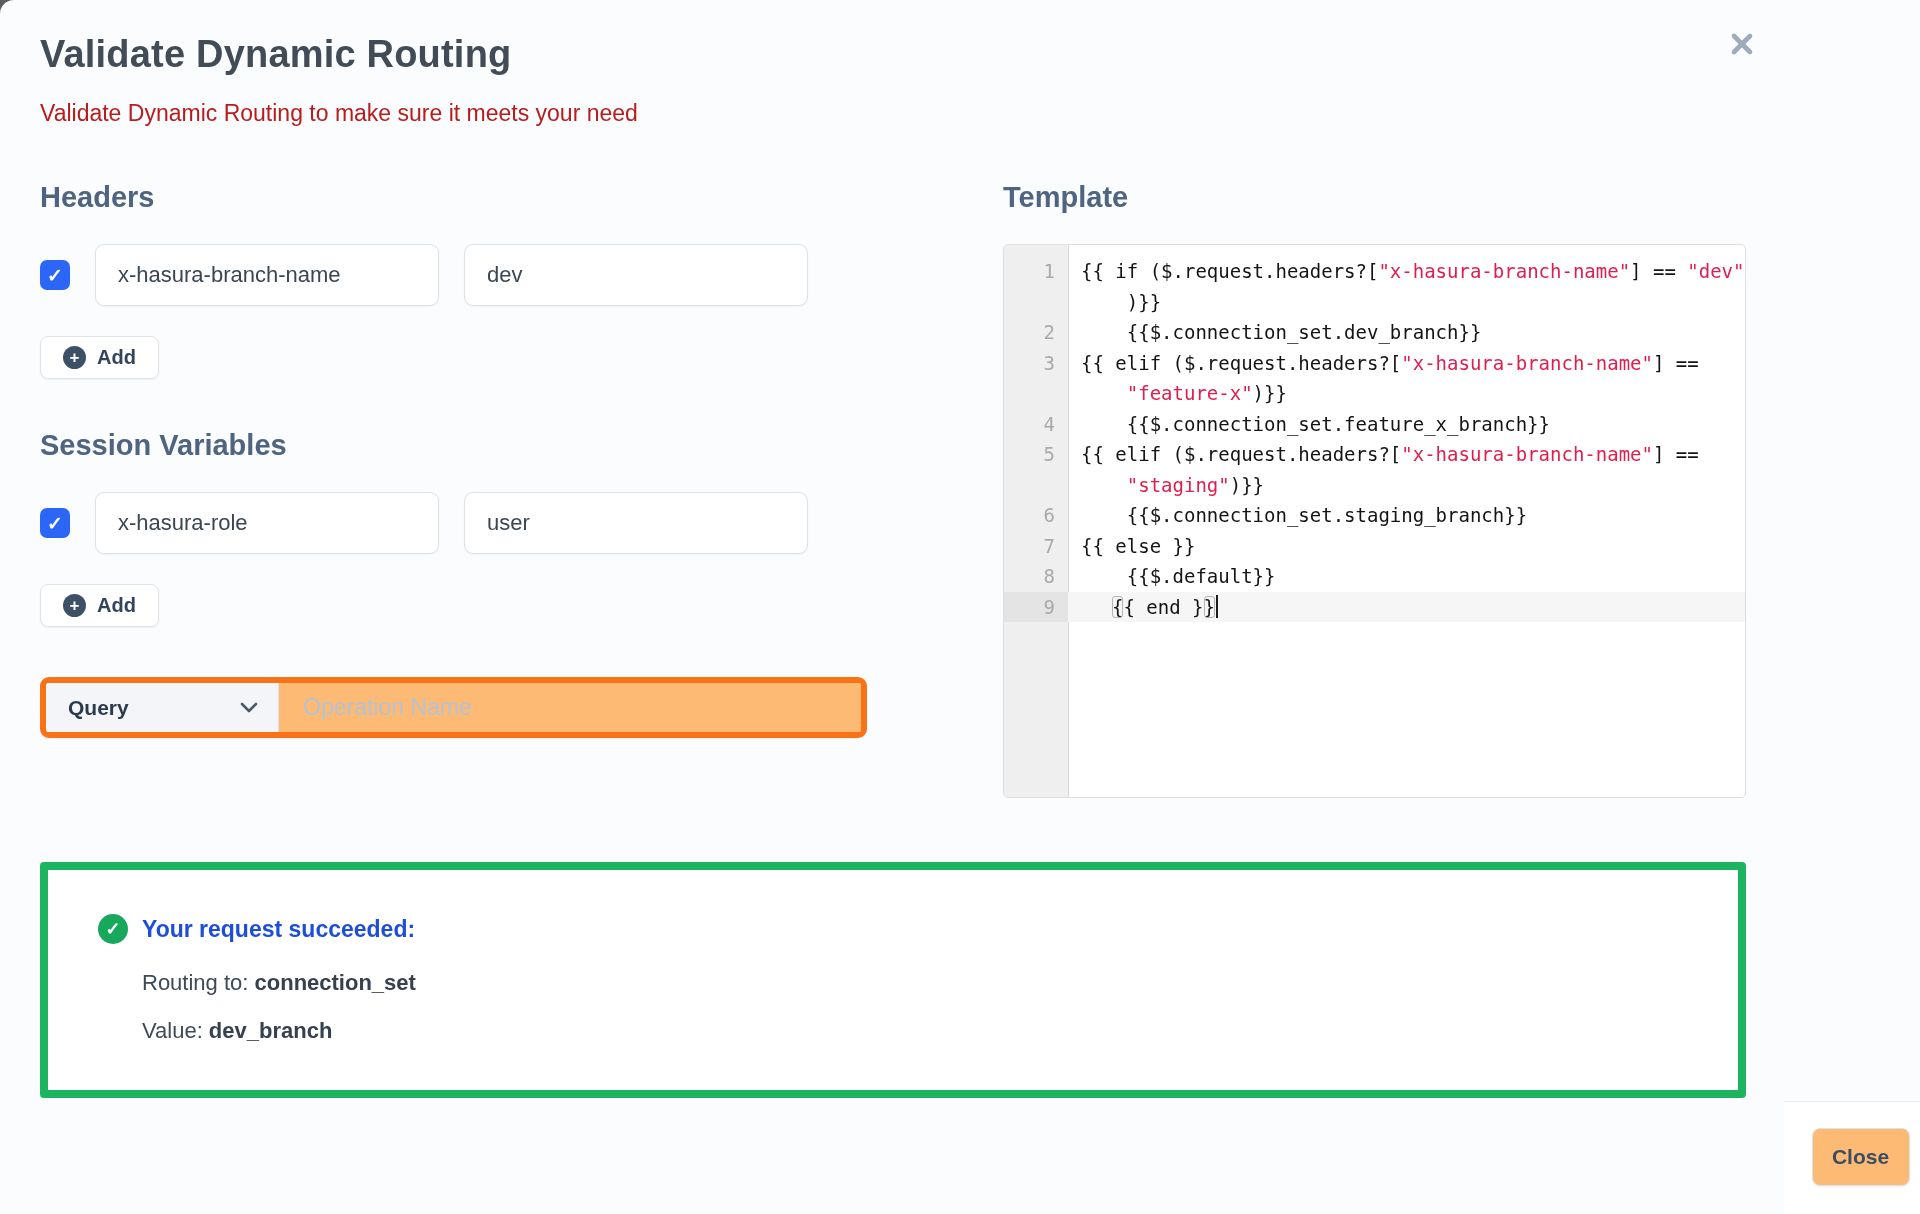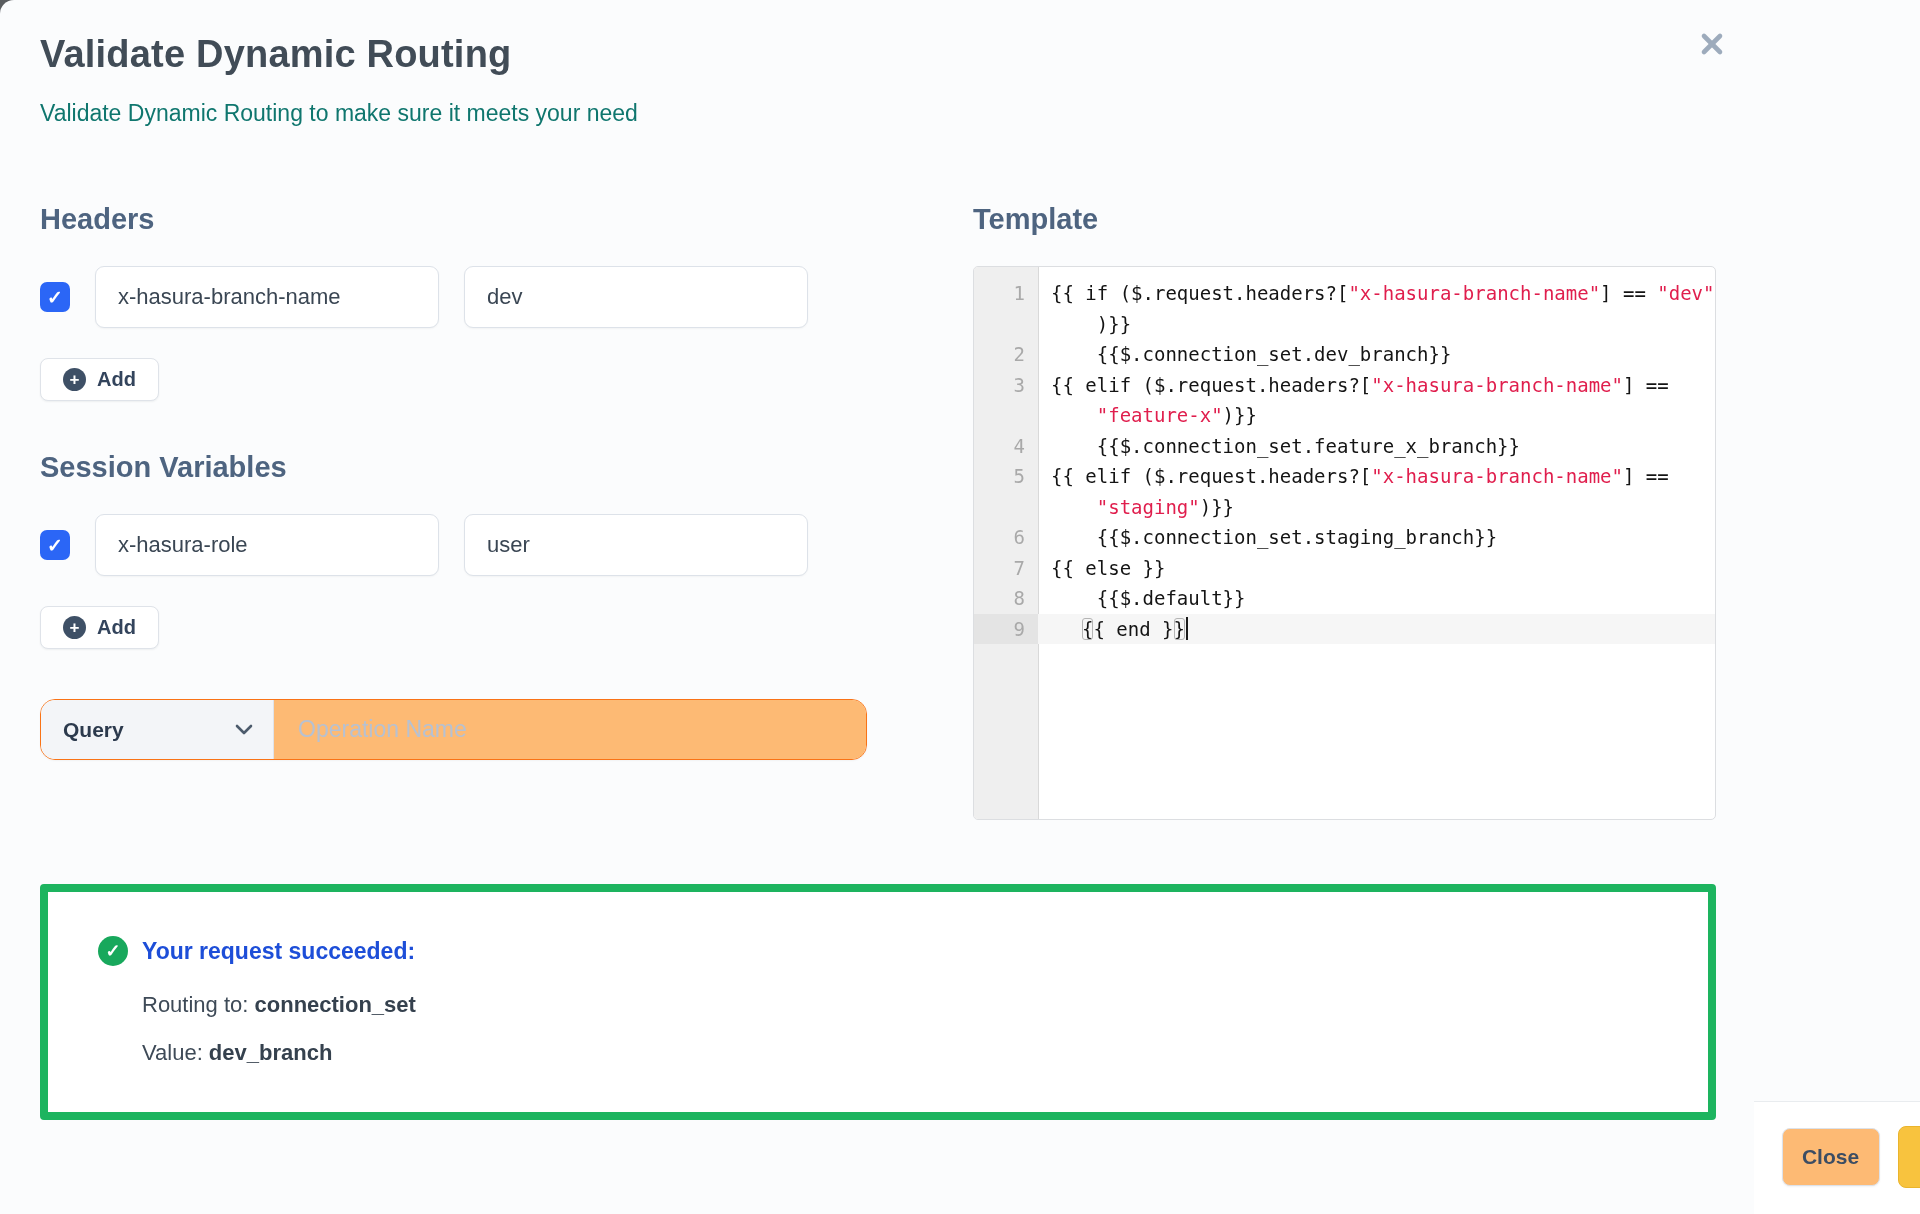--- a/index.html
+++ b/index.html
@@ -19,25 +19,25 @@
   .modal-body { flex: 1 1 auto; padding: 33px 38px 0 40px; position: relative; }
 
   .close-x {
     position: absolute; top: 26px; right: 24px;
     width: 36px; height: 36px;
     background: none; border: none; cursor: pointer;
     display: flex; align-items: center; justify-content: center;
   }
 
   h1.title { font-size: 38px; font-weight: 700; color: #414c57; letter-spacing: .2px; margin-bottom: 24px; }
-  .subtitle { font-size: 23px; color: #0f766e; margin-bottom: 76px; }
+  .subtitle { font-size: 23px; color: #b91c1c; margin-bottom: 54px; }
 
   .columns { display: flex; gap: 106px; }
   .left-col  { flex: 0 0 827px; }
-  .right-col { flex: 1 1 auto; }
+  .right-col { flex: 1 1 auto; margin-left: 30px; }
 
   h3.section-label { font-size: 29px; font-weight: 700; color: #4e6480; margin-bottom: 30px; }
 
   
   .kv-row { display: flex; align-items: center; gap: 25px; margin-bottom: 30px; }
   .checkbox {
     width: 30px; height: 30px; flex: 0 0 30px;
     background: #2b66f6; border-radius: 7px;
     display: flex; align-items: center; justify-content: center;
     color: #fff; font-size: 19px; font-weight: 700; cursor: pointer;
@@ -61,21 +61,21 @@
   }
   .plus-circle {
     width: 23px; height: 23px; border-radius: 50%;
     background: #3e5066; color: #fff;
     display: flex; align-items: center; justify-content: center;
     font-size: 17px; font-weight: 700; line-height: 1;
   }
 
   .op-group {
     display: flex; width: 827px; height: 61px;
-    border: 1px solid #f97316; border-radius: 15px; overflow: hidden;
+    border: 6px solid #f97316; border-radius: 9px; overflow: hidden;
     background: #fff; box-shadow: 0 1px 2px rgba(23,29,37,.04);
   }
   .op-select {
     flex: 0 0 233px; background: #f3f5f8;
     border-right: 1px solid #dfe3e9;
     display: flex; align-items: center; justify-content: space-between;
     padding: 0 20px 0 22px; cursor: pointer;
   }
   .op-select-value { font-size: 21px; font-weight: 700; color: #2c3a4d; }
   .op-name-input {

